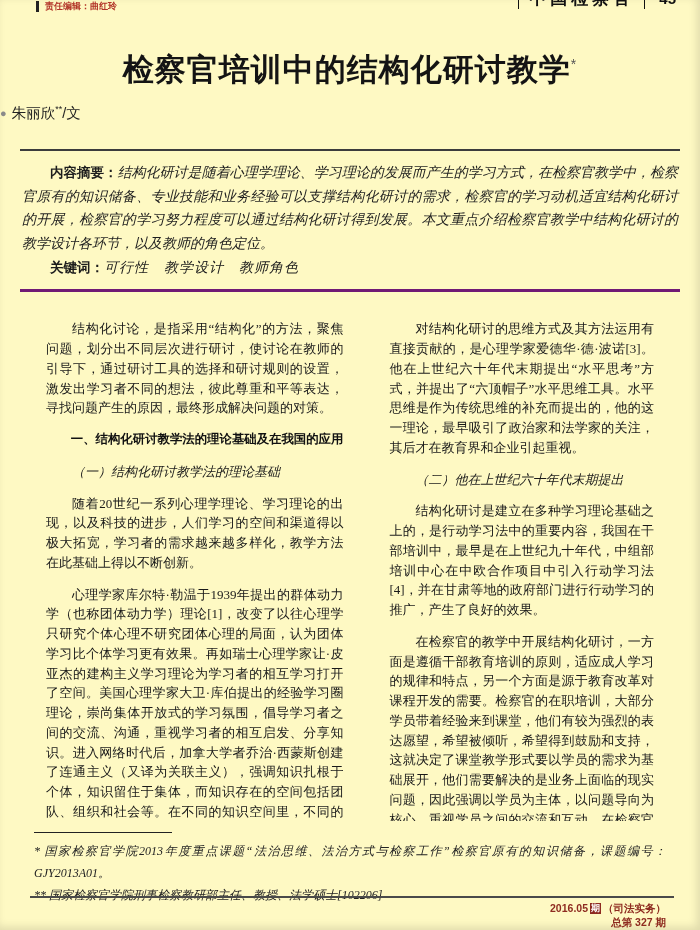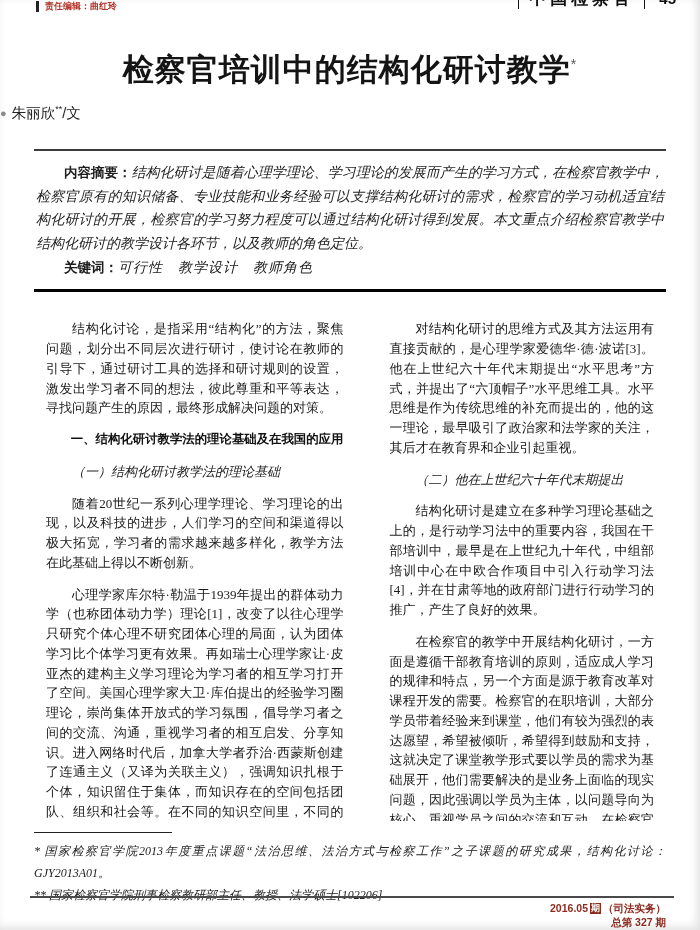--- a/index.html
+++ b/index.html
@@ -1,20 +1,20 @@
 <!DOCTYPE html>
 <html><head>
 <meta charset="utf-8">
 <style>
   html,body{margin:0;padding:0;background:#e8e8e6;}
   .page{
     position:relative;
     width:700px;height:930px;
     margin:0 auto;
-    background:#ffffff;
+    background:#fef9c3;
     overflow:hidden;
     font-family:"Liberation Serif","DejaVu Serif",serif;
     color:#1c1c1c;
     box-shadow:inset -3px -3px 8px rgba(0,0,0,.12);
   }
   
   .header-strip{position:absolute;top:0;left:0;right:0;height:16px;}
   .editor-credit{
     position:absolute;left:36px;top:1px;
     font-family:"Liberation Sans","DejaVu Sans",sans-serif;
@@ -41,23 +41,23 @@
   }
   .article-title sup{font-size:14px;color:#555;font-weight:normal;}
   .author-row{
     margin:14px 62px 0 0;font-size:14.5px;color:#222;
     font-family:"Liberation Sans","DejaVu Sans",sans-serif;
   }
   .author-bullet{color:#8a8a8a;font-size:11px;vertical-align:1px;margin-right:5px;}
   .author-note{font-size:9px;vertical-align:6px;}
   
   .abstract-block{
-    margin:26px 34px 0;
+    margin:26px 20px 0;
     border-top:2px solid #3c3c3c;
-    border-bottom:3px solid #000000;
+    border-bottom:3px solid #701a75;
     padding:10px 2px 12px;
   }
   .abstract-text{
     margin:0;font-size:14px;font-style:italic;line-height:23.5px;
     text-align:justify;text-indent:2em;color:#1e1e1e;
   }
   .abstract-label,.keywords-label{
     font-style:normal;font-weight:bold;
     font-family:"Liberation Sans","DejaVu Sans",sans-serif;font-size:13.5px;text-align:center;
   }
@@ -129,21 +129,21 @@
     <div class="col">
       <p class="para">对结构化研讨的思维方式及其方法运用有直接贡献的，是心理学家爱德华·德·波诺[3]。他在上世纪六十年代末期提出“水平思考”方式，并提出了“六顶帽子”水平思维工具。水平思维是作为传统思维的补充而提出的，他的这一理论，最早吸引了政治家和法学家的关注，其后才在教育界和企业引起重视。</p>
       <p class="h2">（二）他在上世纪六十年代末期提出</p>
       <p class="para">结构化研讨是建立在多种学习理论基础之上的，是行动学习法中的重要内容，我国在干部培训中，最早是在上世纪九十年代，中组部培训中心在中欧合作项目中引入行动学习法[4]，并在甘肃等地的政府部门进行行动学习的推广，产生了良好的效果。</p>
       <p class="para">在检察官的教学中开展结构化研讨，一方面是遵循干部教育培训的原则，适应成人学习的规律和特点，另一个方面是源于教育改革对课程开发的需要。检察官的在职培训，大部分学员带着经验来到课堂，他们有较为强烈的表达愿望，希望被倾听，希望得到鼓励和支持，这就决定了课堂教学形式要以学员的需求为基础展开，他们需要解决的是业务上面临的现实问题，因此强调以学员为主体，以问题导向为核心，重视学员之间的交流和互动，在检察官的职业发展需求和课堂效果之间建立起良好的联系。要培养适应我国法治建设需要的合格检察官，需要确立以“成功学习”为目标的培</p>
     </div>
   </div>
 
   <div class="footnote-area">
     <div class="fn-rule"></div>
-    <p class="fn">* 国家检察官学院2013年度重点课题“法治思维、法治方式与检察工作”之子课题的研究成果，结构化讨论：GJY2013A01。</p>
+    <p class="fn">* 国家检察官学院2013年度重点课题“法治思维、法治方式与检察工作”检察官原有的知识储备，课题编号：GJY2013A01。</p>
     <p class="fn">** 国家检察官学院刑事检察教研部主任、教授、法学硕士[102206]</p>
   </div>
 
   <div class="bottom-rule"></div>
 
   <div class="page-footer">
     <div><span>2016.05</span><span class="issue-box">期</span><span>（司法实务）</span></div>
     <div>总第 327 期</div>
   </div>
 

